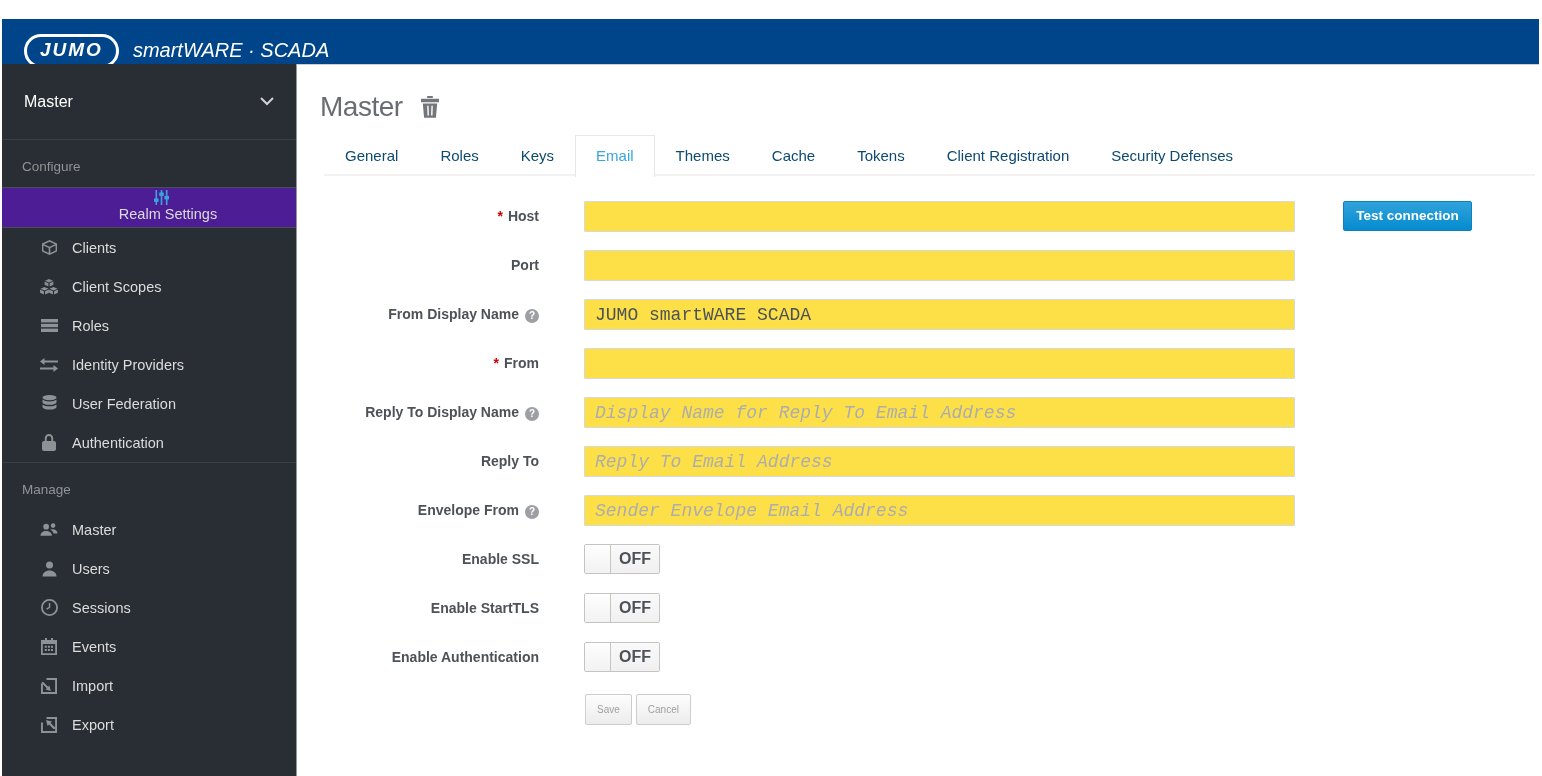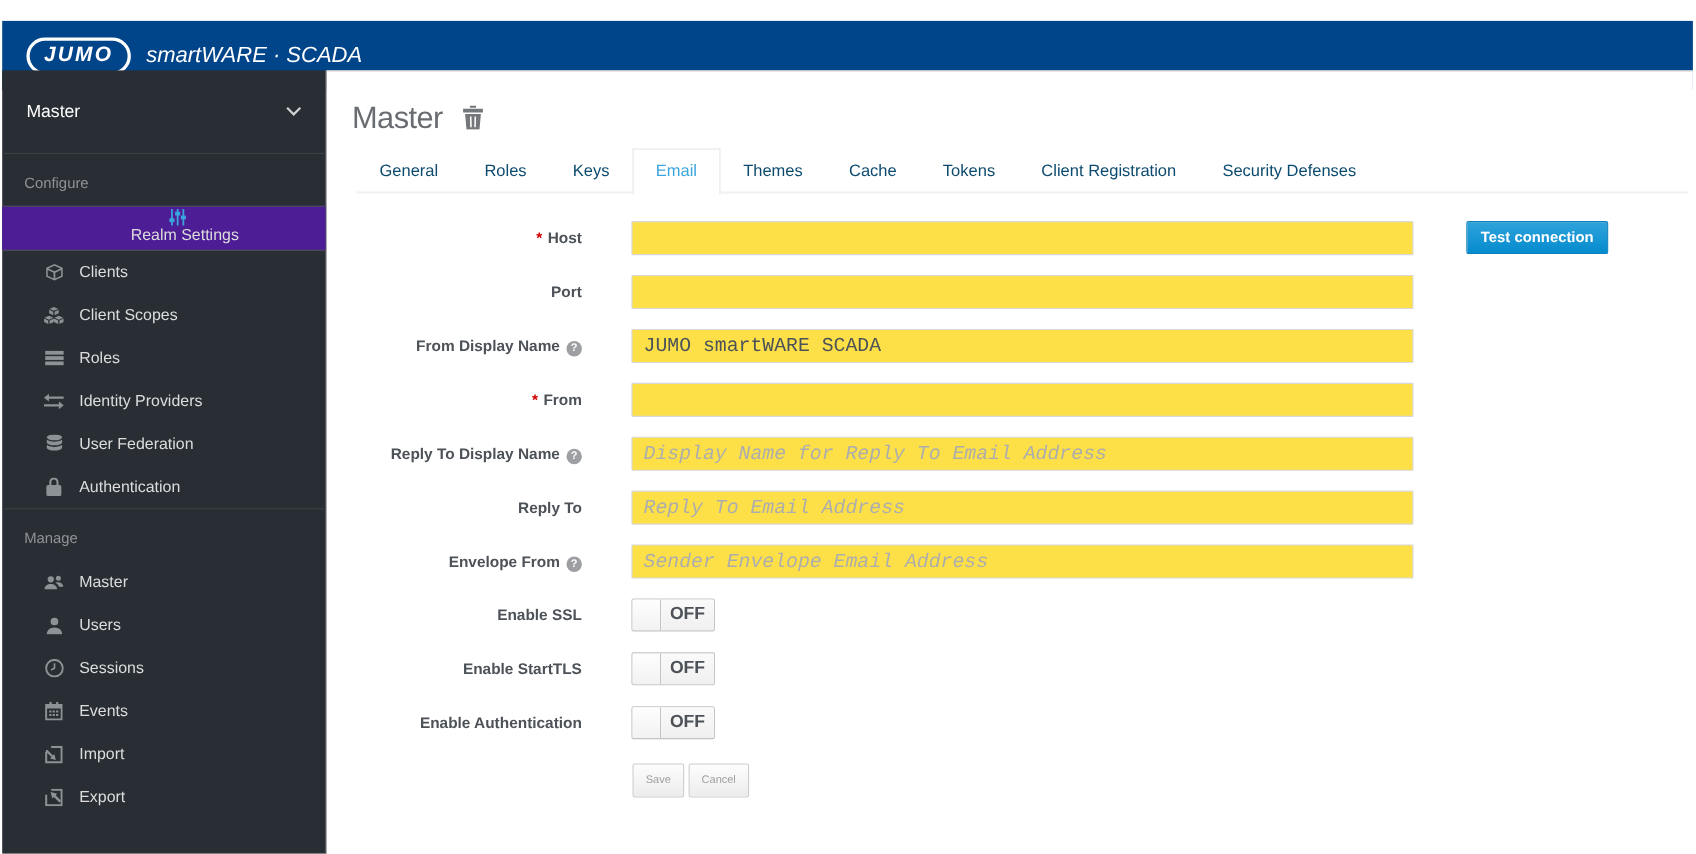--- a/index.html
+++ b/index.html
@@ -28,21 +28,21 @@
 .page-title-row { display:flex; align-items:center; margin:26px 0 0 23px; }
 .page-title { font-size:28px; color:#696d72; font-weight:400; letter-spacing:-0.5px; }
 .trash-btn { margin-left:17px; color:#73767a; cursor:pointer; display:flex; }
 .tabbar { position:relative; margin:12px 4px 0 27px; height:40px; }
 .bar-line { position:absolute; left:0; right:0; top:39px; height:2px; background:#f2f2f2; }
 .tabs { display:flex; position:absolute; left:0; top:0; }
 .tab { padding:12px 21px 11px; font-size:15px; color:#0c4a6e; cursor:pointer; white-space:nowrap; }
 .tab.active { color:#39a6dd; background:#fff; border:1px solid #e7e7e7; border-bottom:none; padding:11px 20px 13px; position:relative; z-index:1; }
 
 
-.form { position:relative; margin-top:26px; }
+.form { position:relative; margin-top:26px;padding-left:10px; }
 .frow { display:flex; margin:0 0 18px 33px; min-height:31px; }
 .flabel { width:199px; text-align:right; font-size:14px; font-weight:bold; color:#4d5258; line-height:31px; white-space:nowrap; }
 .flabel .req { color:#c00; margin-right:5px; font-weight:bold; }
 .help-ic { display:inline-block; width:14px; height:14px; border-radius:50%; background:#9d9fa2; color:#fff; font-size:10px; font-weight:bold; text-align:center; line-height:14px; margin-left:6px; vertical-align:0px; font-style:normal; }
 .fctrl { margin-left:45px; width:711px; }
 .tinput { width:711px; height:31px; border:1px solid #d8d8d8; border-radius:1px; padding:0 10px; font-size:18px; color:#4d5258; font-family:Liberation Mono, monospace; background:#fde047; }
 .tinput::placeholder { color:#adadad; font-style:italic; opacity:1; }
 .toggle { width:76px; height:30px; border:1px solid #c4c4c4; border-radius:2px; display:flex; overflow:hidden; cursor:pointer; background:#fff; }
 .toggle .knob { width:26px; border-right:1px solid #c4c4c4; background:linear-gradient(#fefefe,#f2f2f2); }
 .toggle .tstate { flex:1; display:flex; align-items:center; justify-content:center; font-size:16px; font-weight:bold; color:#4d5258; background:linear-gradient(#fafafa,#f0f0f0); }

